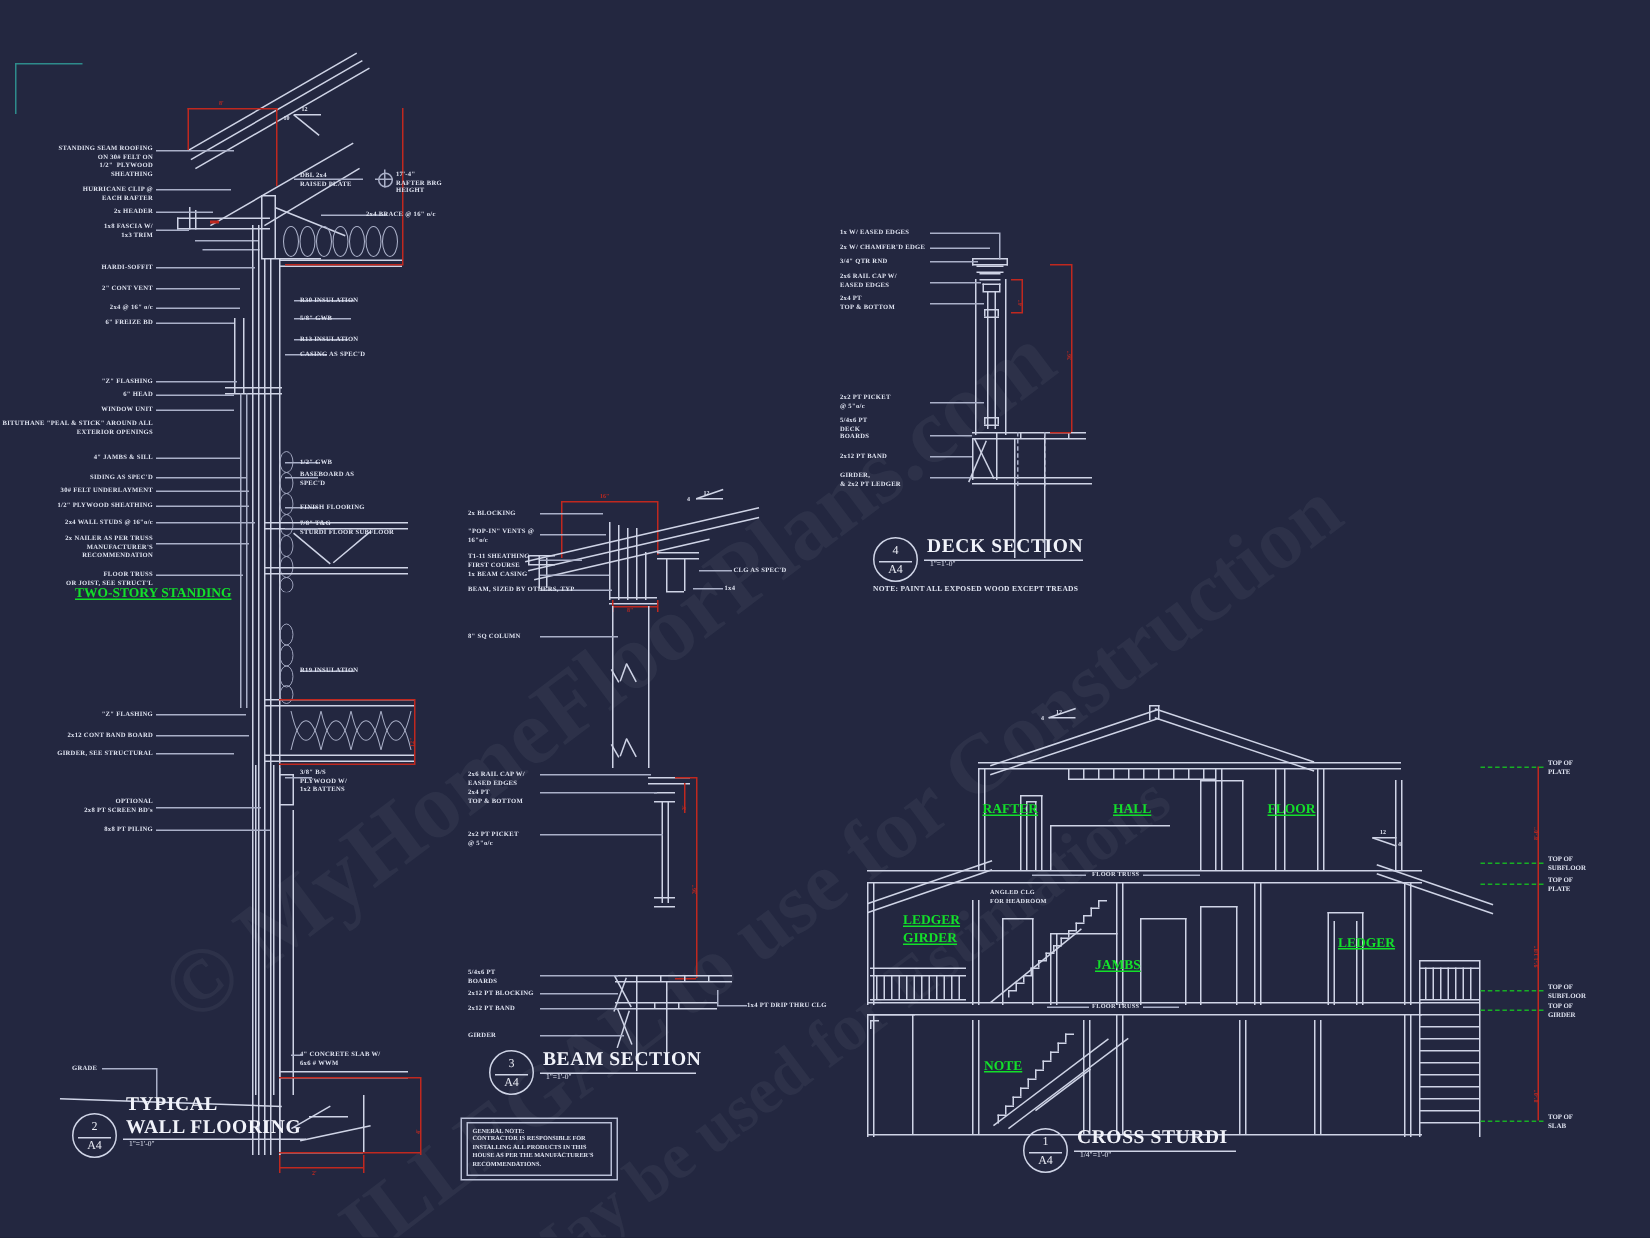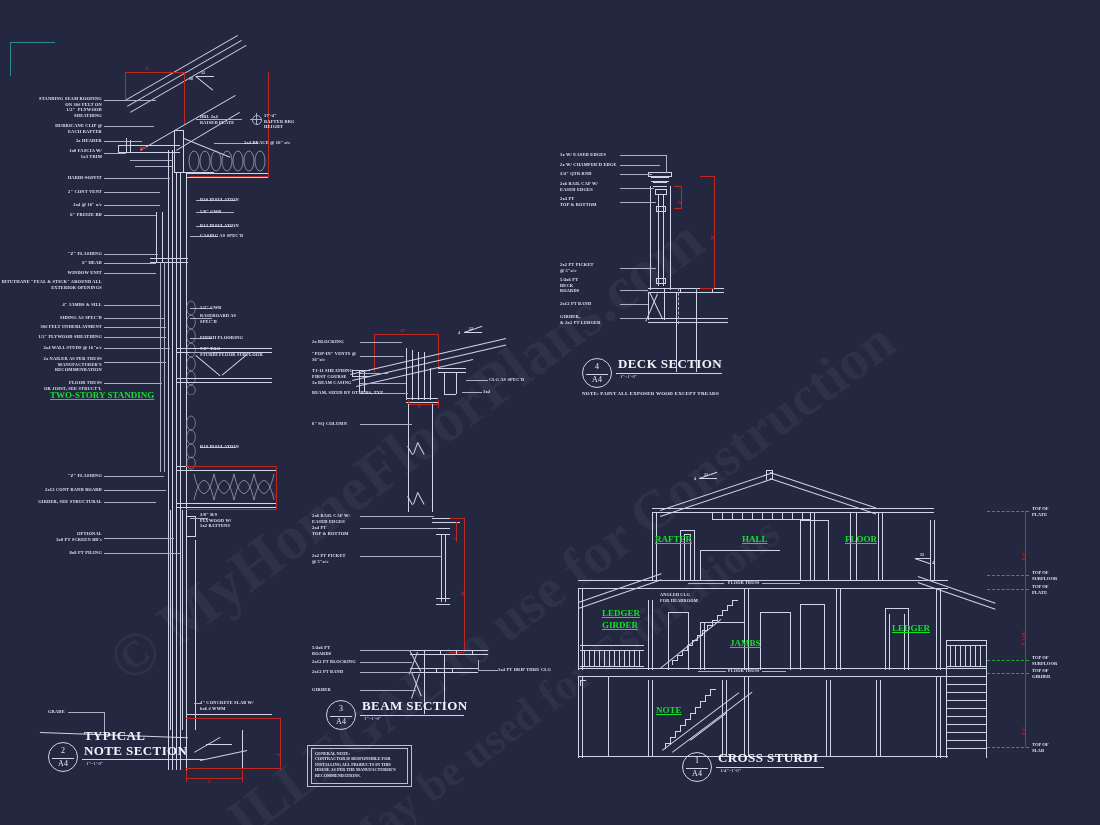--- a/index.html
+++ b/index.html
@@ -375,21 +375,21 @@
 
     <div class="grn-txt" style="left:50px;top:390px;font-size:9px;">TWO-STORY STANDING</div>
 
     <div class="sectitle" style="left:48px;top:742px;">
       <div class="bubble">
         <div class="num">2</div>
         <div class="div"></div>
         <div class="sht">A4</div>
       </div>
       <div class="name" style="top:-14px;">TYPICAL</div>
-      <div class="name" style="top:1px;">NOTE SECTION</div>
+      <div class="name" style="top:1px;">WALL FLOORING</div>
       <div class="rule" style="top:17px;width:122px;"></div>
       <div class="scale">1"=1'-0"</div>
     </div>
   </div>
 
   <div>
 
     <div class="ln red" style="left:374px;top:334px;width:64px;height:1px;"></div>
     <div class="ln red" style="left:374px;top:334px;width:1px;height:38px;"></div>
     <div class="ln red" style="left:438px;top:334px;width:1px;height:36px;"></div>

